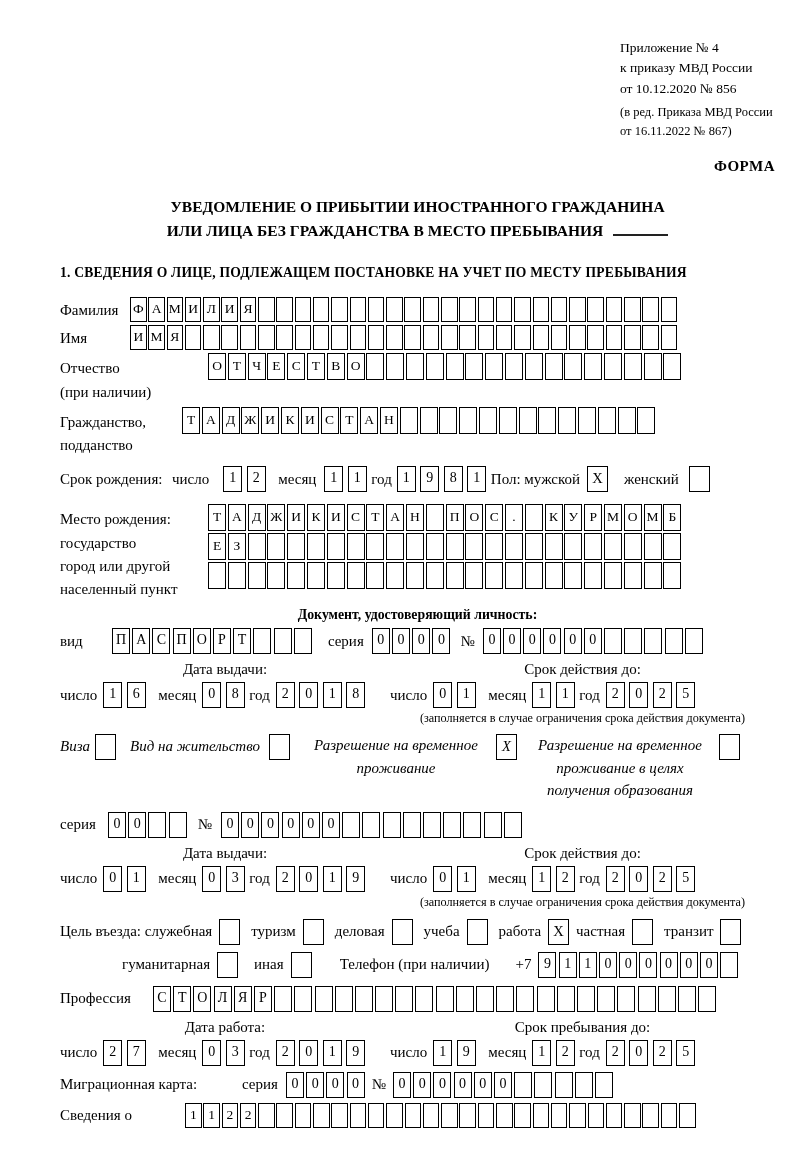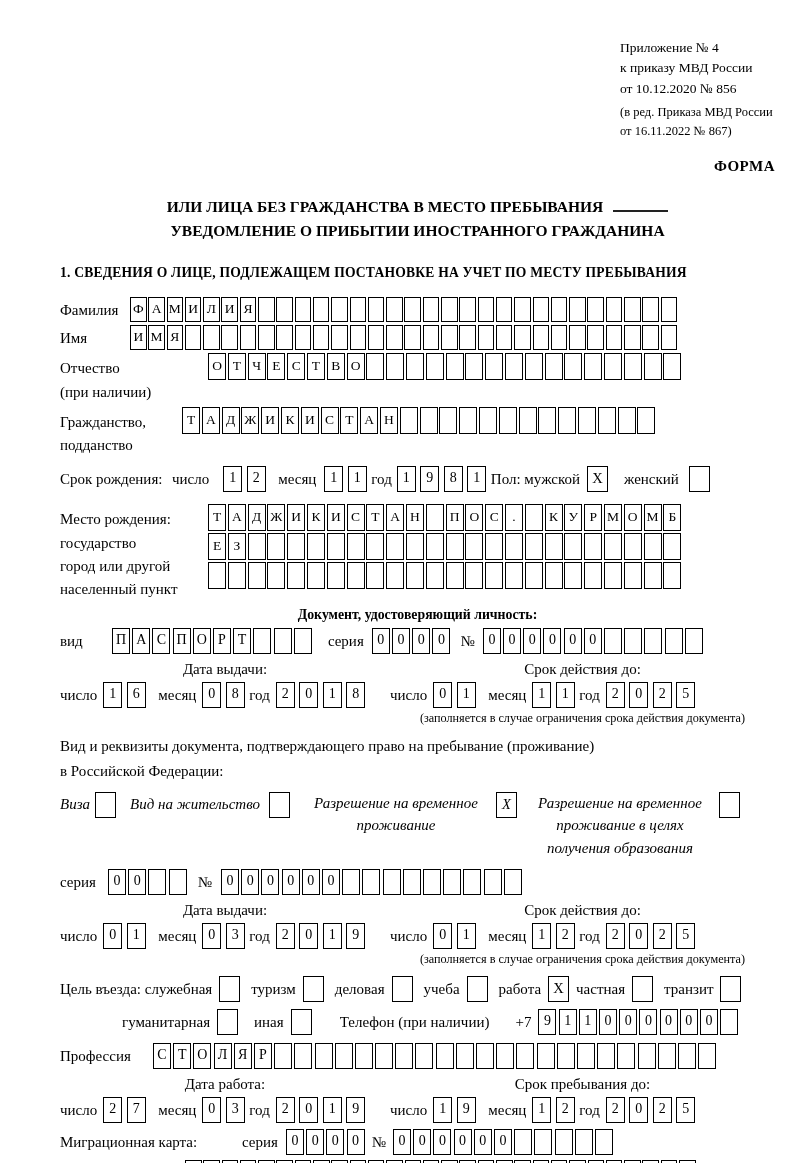--- a/index.html
+++ b/index.html
@@ -64,22 +64,22 @@
     <div>к приказу МВД России</div>
     <div>от 10.12.2020 № 856</div>
     <div class="hdr-ed">
       <div>(в ред. Приказа МВД России</div>
       <div>от 16.11.2022 № 867)</div>
     </div>
   </div>
   <div class="form-label">ФОРМА</div>
 
   <div class="title">
+    <div>УВЕДОМЛЕНИЕ О ПРИБЫТИИ ИНОСТРАННОГО ГРАЖДАНИНА</div>
     <div><span>ИЛИ ЛИЦА БЕЗ ГРАЖДАНСТВА В МЕСТО ПРЕБЫВАНИЯ</span><span class="title-underline"></span></div>
-    <div>УВЕДОМЛЕНИЕ О ПРИБЫТИИ ИНОСТРАННОГО ГРАЖДАНИНА</div>
   </div>
 
   <div class="sec-heading">1. СВЕДЕНИЯ О ЛИЦЕ, ПОДЛЕЖАЩЕМ ПОСТАНОВКЕ НА УЧЕТ ПО МЕСТУ ПРЕБЫВАНИЯ</div>
 
   <div class="frow">
     <span class="lbl" style="width:70px">Фамилия</span>
     <span class="cells">
         <span class="cell ">Ф</span>
         <span class="cell ">А</span>
         <span class="cell ">М</span>
@@ -408,24 +408,20 @@
             <span class="cell dt">2</span>
             <span class="cell dt">0</span>
             <span class="cell dt">2</span>
             <span class="cell dt">5</span>
           </span>
       </div>
       <div class="date-note">(заполняется в случае ограничения срока действия документа)</div>
     </div>
   </div>
 
-  <div class="intro">
-    <div>Вид и реквизиты документа, подтверждающего право на пребывание (проживание)</div>
-    <div>в Российской Федерации:</div>
-  </div>
 
   <div class="rvp-row">
     <span class="rvp-item">
       <span class="lbl" style="padding-top:3px;margin-right:5px">Виза</span>
       <span class="cb"></span>
     </span>
     <span class="gap14"></span>
     <span class="rvp-item">
       <span class="lbl" style="padding-top:3px;margin-right:9px">Вид на жительство</span>
       <span class="cb"></span>

